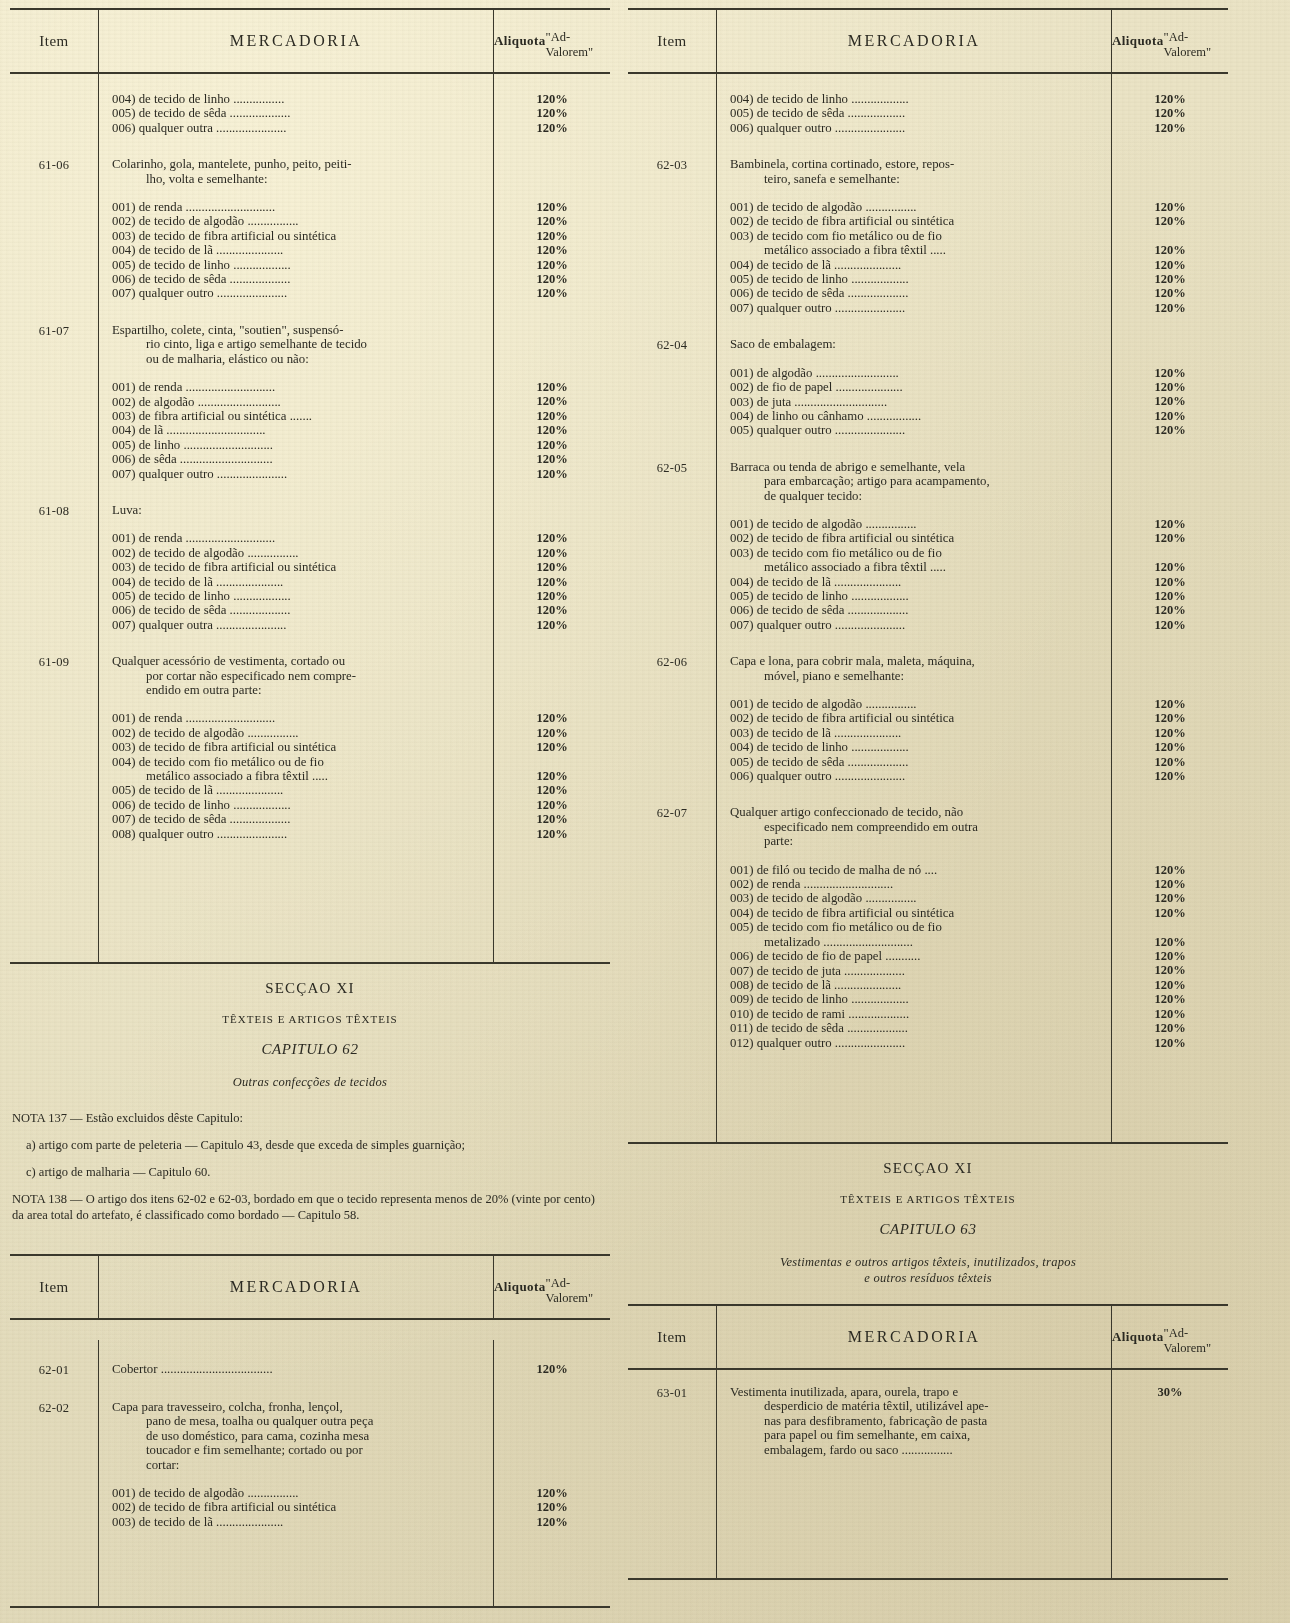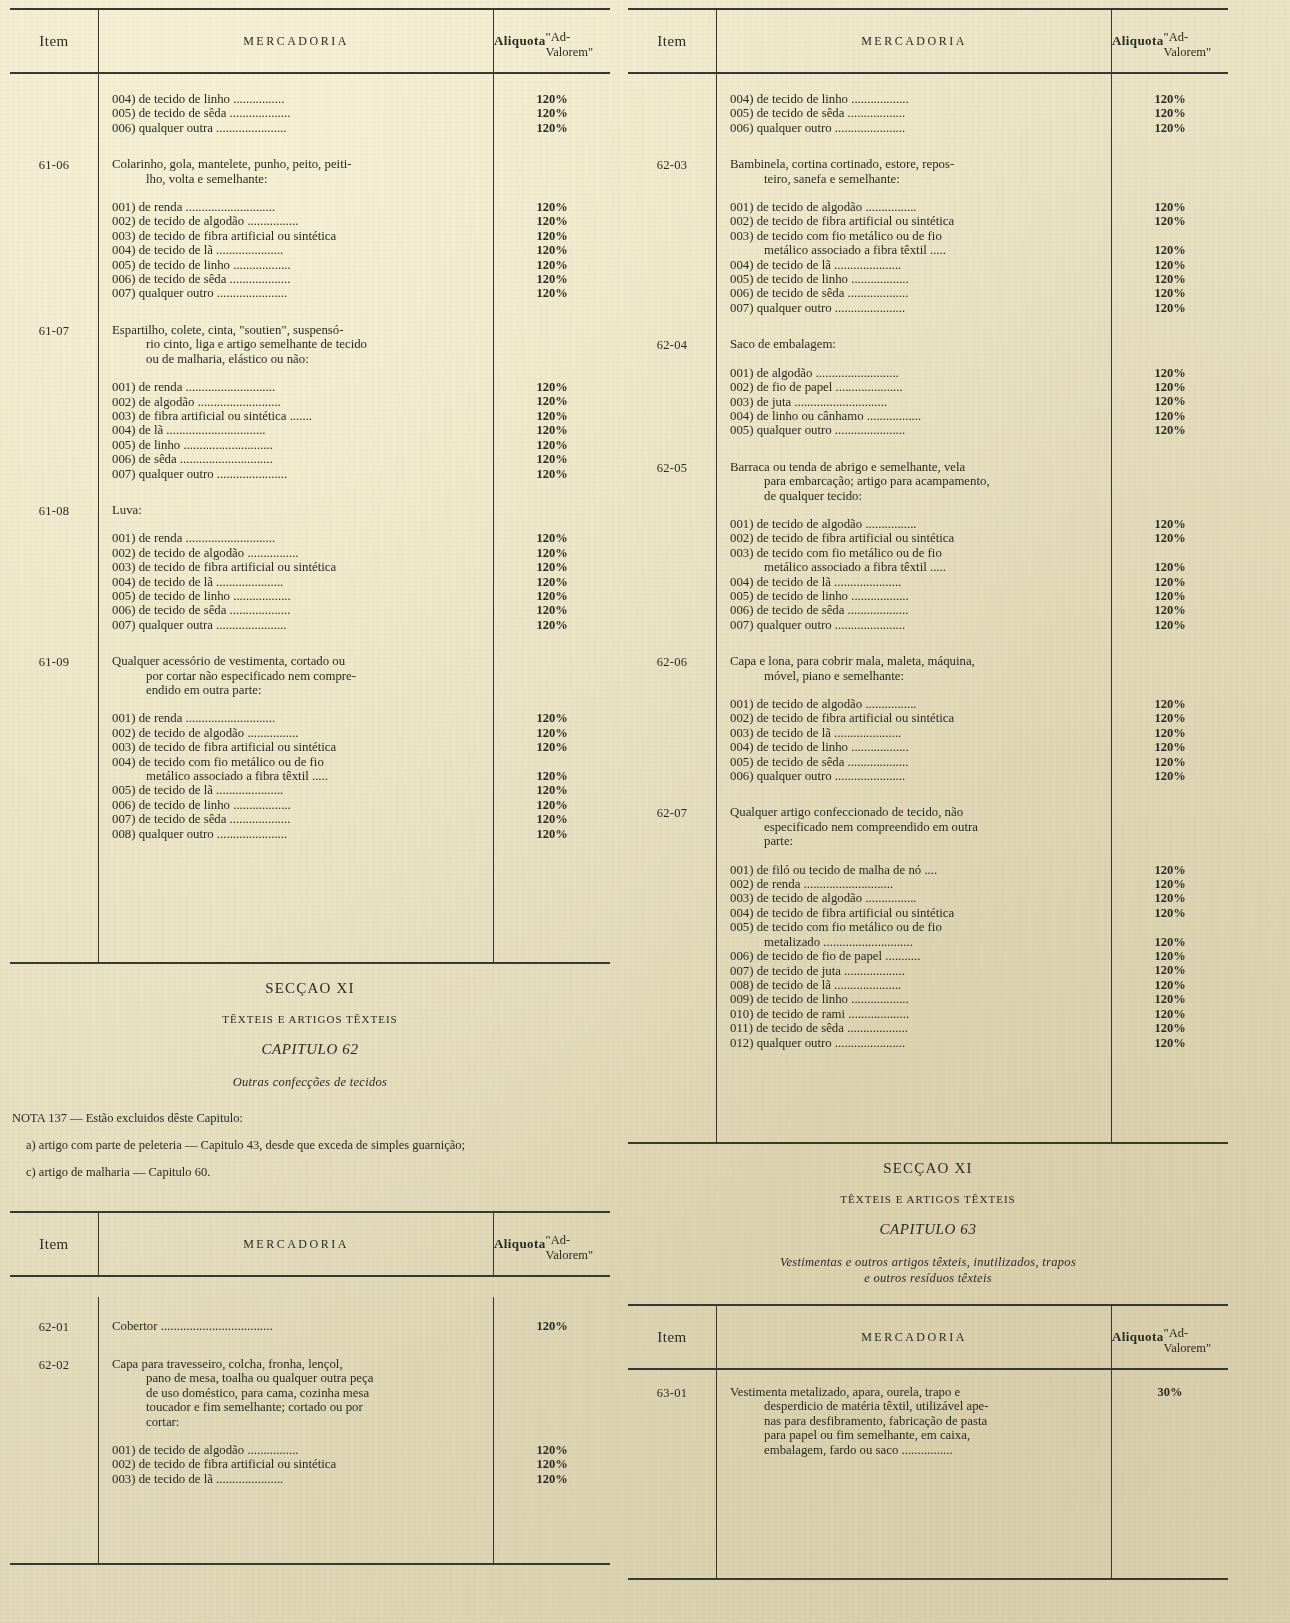--- a/index.html
+++ b/index.html
@@ -41,21 +41,21 @@
   .thead{
     display:flex;
     align-items:stretch;
     height:62px;
     border-bottom:2.5px solid #3a382c;
   }
   .c-item{width:88px;display:flex;align-items:center;justify-content:center;}
   .c-merc{flex:1;display:flex;align-items:center;justify-content:center;border-left:1.6px solid #3a382c;border-right:1.6px solid #3a382c;}
   .c-aliq{width:116px;display:flex;flex-direction:row;align-items:center;justify-content:center;}
   .hd-item{font-size:15px;letter-spacing:.5px;}
-  .hd-merc{font-size:12px;letter-spacing:2.5px;}
+  .hd-merc{font-size:16px;letter-spacing:2.5px;}
   .hd-aliq1{font-size:13px;font-weight:bold;letter-spacing:.4px;}
   .hd-aliq2{font-size:12.5px;margin-top:7px;}
 
   .tbody{position:relative;}
   .vline-a{position:absolute;top:0;bottom:0;left:88px;width:0;border-left:1.6px solid #3a382c;}
   .vline-b{position:absolute;top:0;bottom:0;right:116px;width:0;border-left:1.6px solid #3a382c;}
 
   .row{display:flex;align-items:flex-start;}
   .row .item{width:88px;flex:0 0 88px;text-align:center;font-size:12.5px;padding-top:1px;letter-spacing:.3px;}
   .row .merc{flex:1;padding:0 10px 0 14px;font-size:12.8px;line-height:14.4px;}
@@ -236,20 +236,21 @@
       <div class="sec-title">SECÇAO XI</div>
       <div class="sec-sub">TÊXTEIS E ARTIGOS TÊXTEIS</div>
       <div class="sec-cap">CAPITULO 62</div>
       <div class="sec-desc">Outras confecções de tecidos</div>
     </div>
 
     <div class="notes" id="Lnotes">
         <p class="">NOTA 137 — Estão excluidos dêste Capitulo:</p>
         <p class="note-a">a)  artigo com parte de peleteria — Capitulo 43, desde que exceda de simples guarnição;</p>
         <p class="note-a">c)  artigo de malharia — Capitulo 60.</p>
+        <p class="">NOTA 138 — O artigo dos itens 62-02 e 62-03, bordado em que o tecido representa menos de 20% (vinte por cento) da area total do artefato, é classificado como bordado — Capitulo 58.</p>
       </div>
 
     <div class="tbl" style="margin-top:10px;">
       <div class="thead">
         <div class="c-item">
           <span class="hd-item">Item</span>
         </div>
         <div class="c-merc">
           <span class="hd-merc">MERCADORIA</span>
         </div>
@@ -498,21 +499,21 @@
           <span class="hd-aliq1">Aliquota</span>
           <span class="hd-aliq2">"Ad-Valorem"</span>
         </div>
       </div>
       <div class="tbody" id="R2" style="min-height:175px;padding:15px 0 18px 0;">
         <div class="vline-a"></div>
         <div class="vline-b"></div>
       <div class="row">
             <div class="item">63-01</div>
             <div class="merc">
-              <div class="">Vestimenta metalizado, apara, ourela, trapo e</div>
+              <div class="">Vestimenta inutilizada, apara, ourela, trapo e</div>
               <div class="hang2">desperdicio de matéria têxtil, utilizável ape-</div>
               <div class="hang2">nas para desfibramento, fabricação de pasta</div>
               <div class="hang2">para papel ou fim semelhante, em caixa,</div>
               <div class="hang2">embalagem, fardo ou saco ................</div>
             </div>
             <div class="aliq">
               <div>30%</div>
             </div>
           </div>
         </div>

